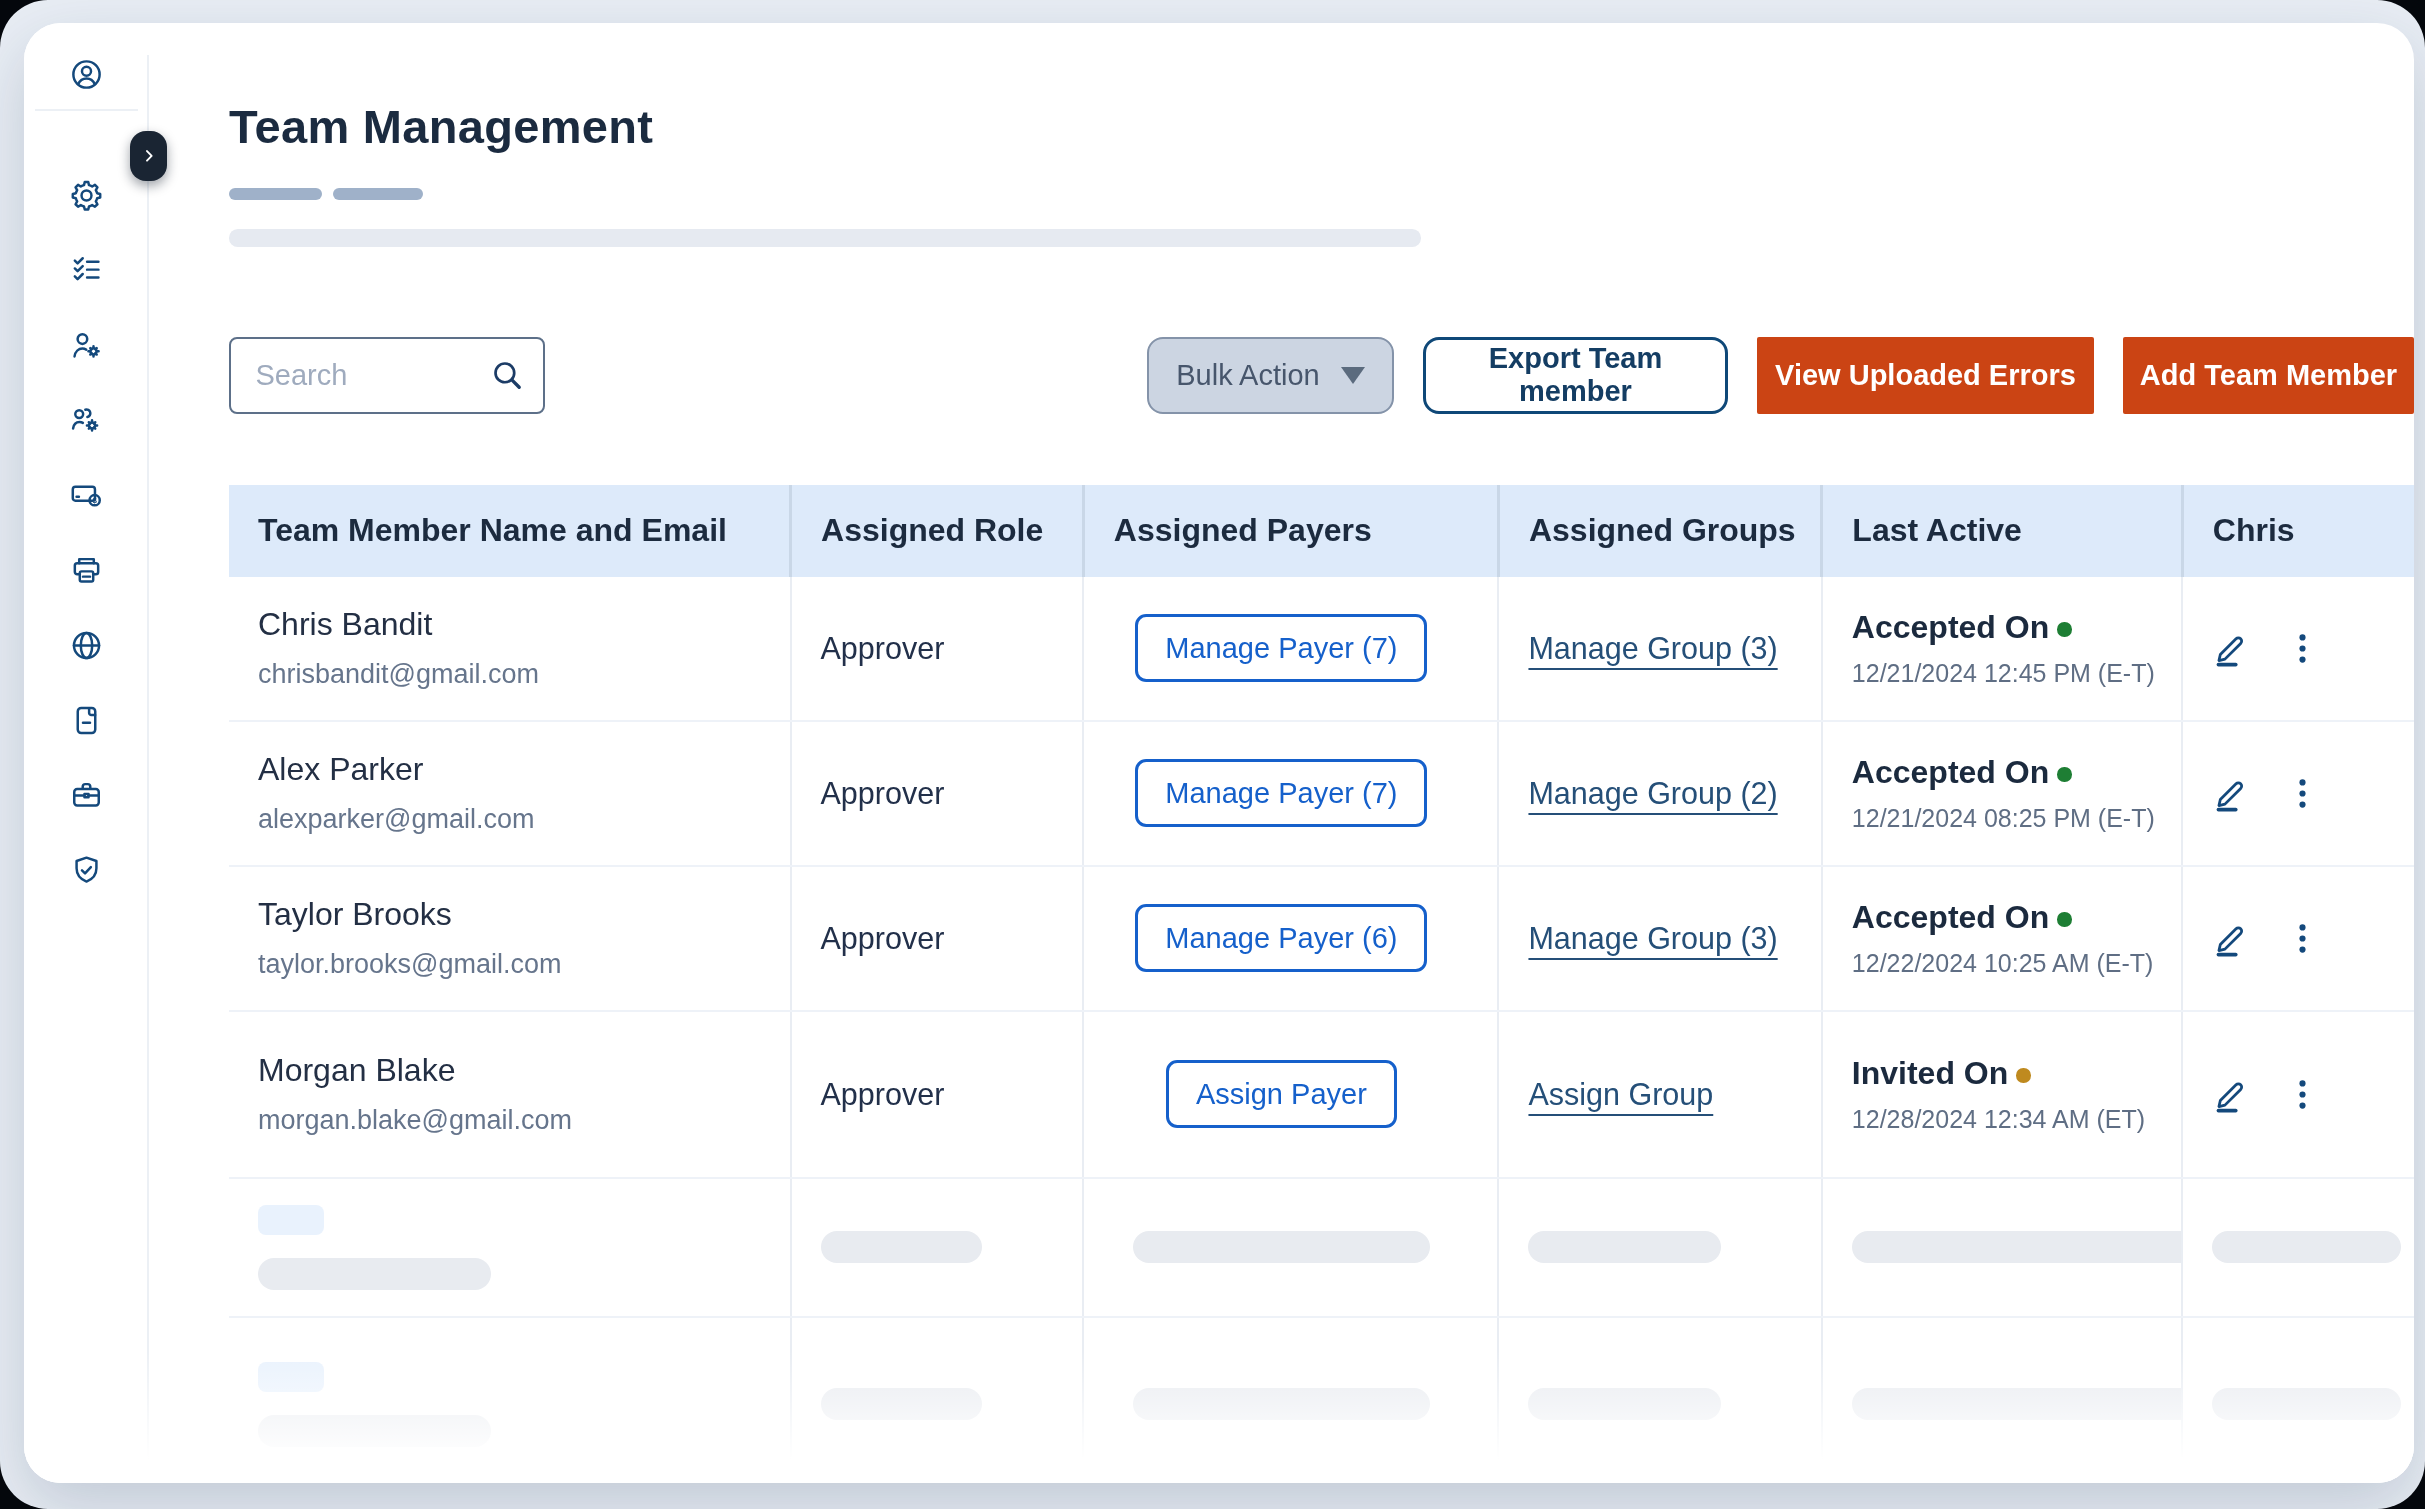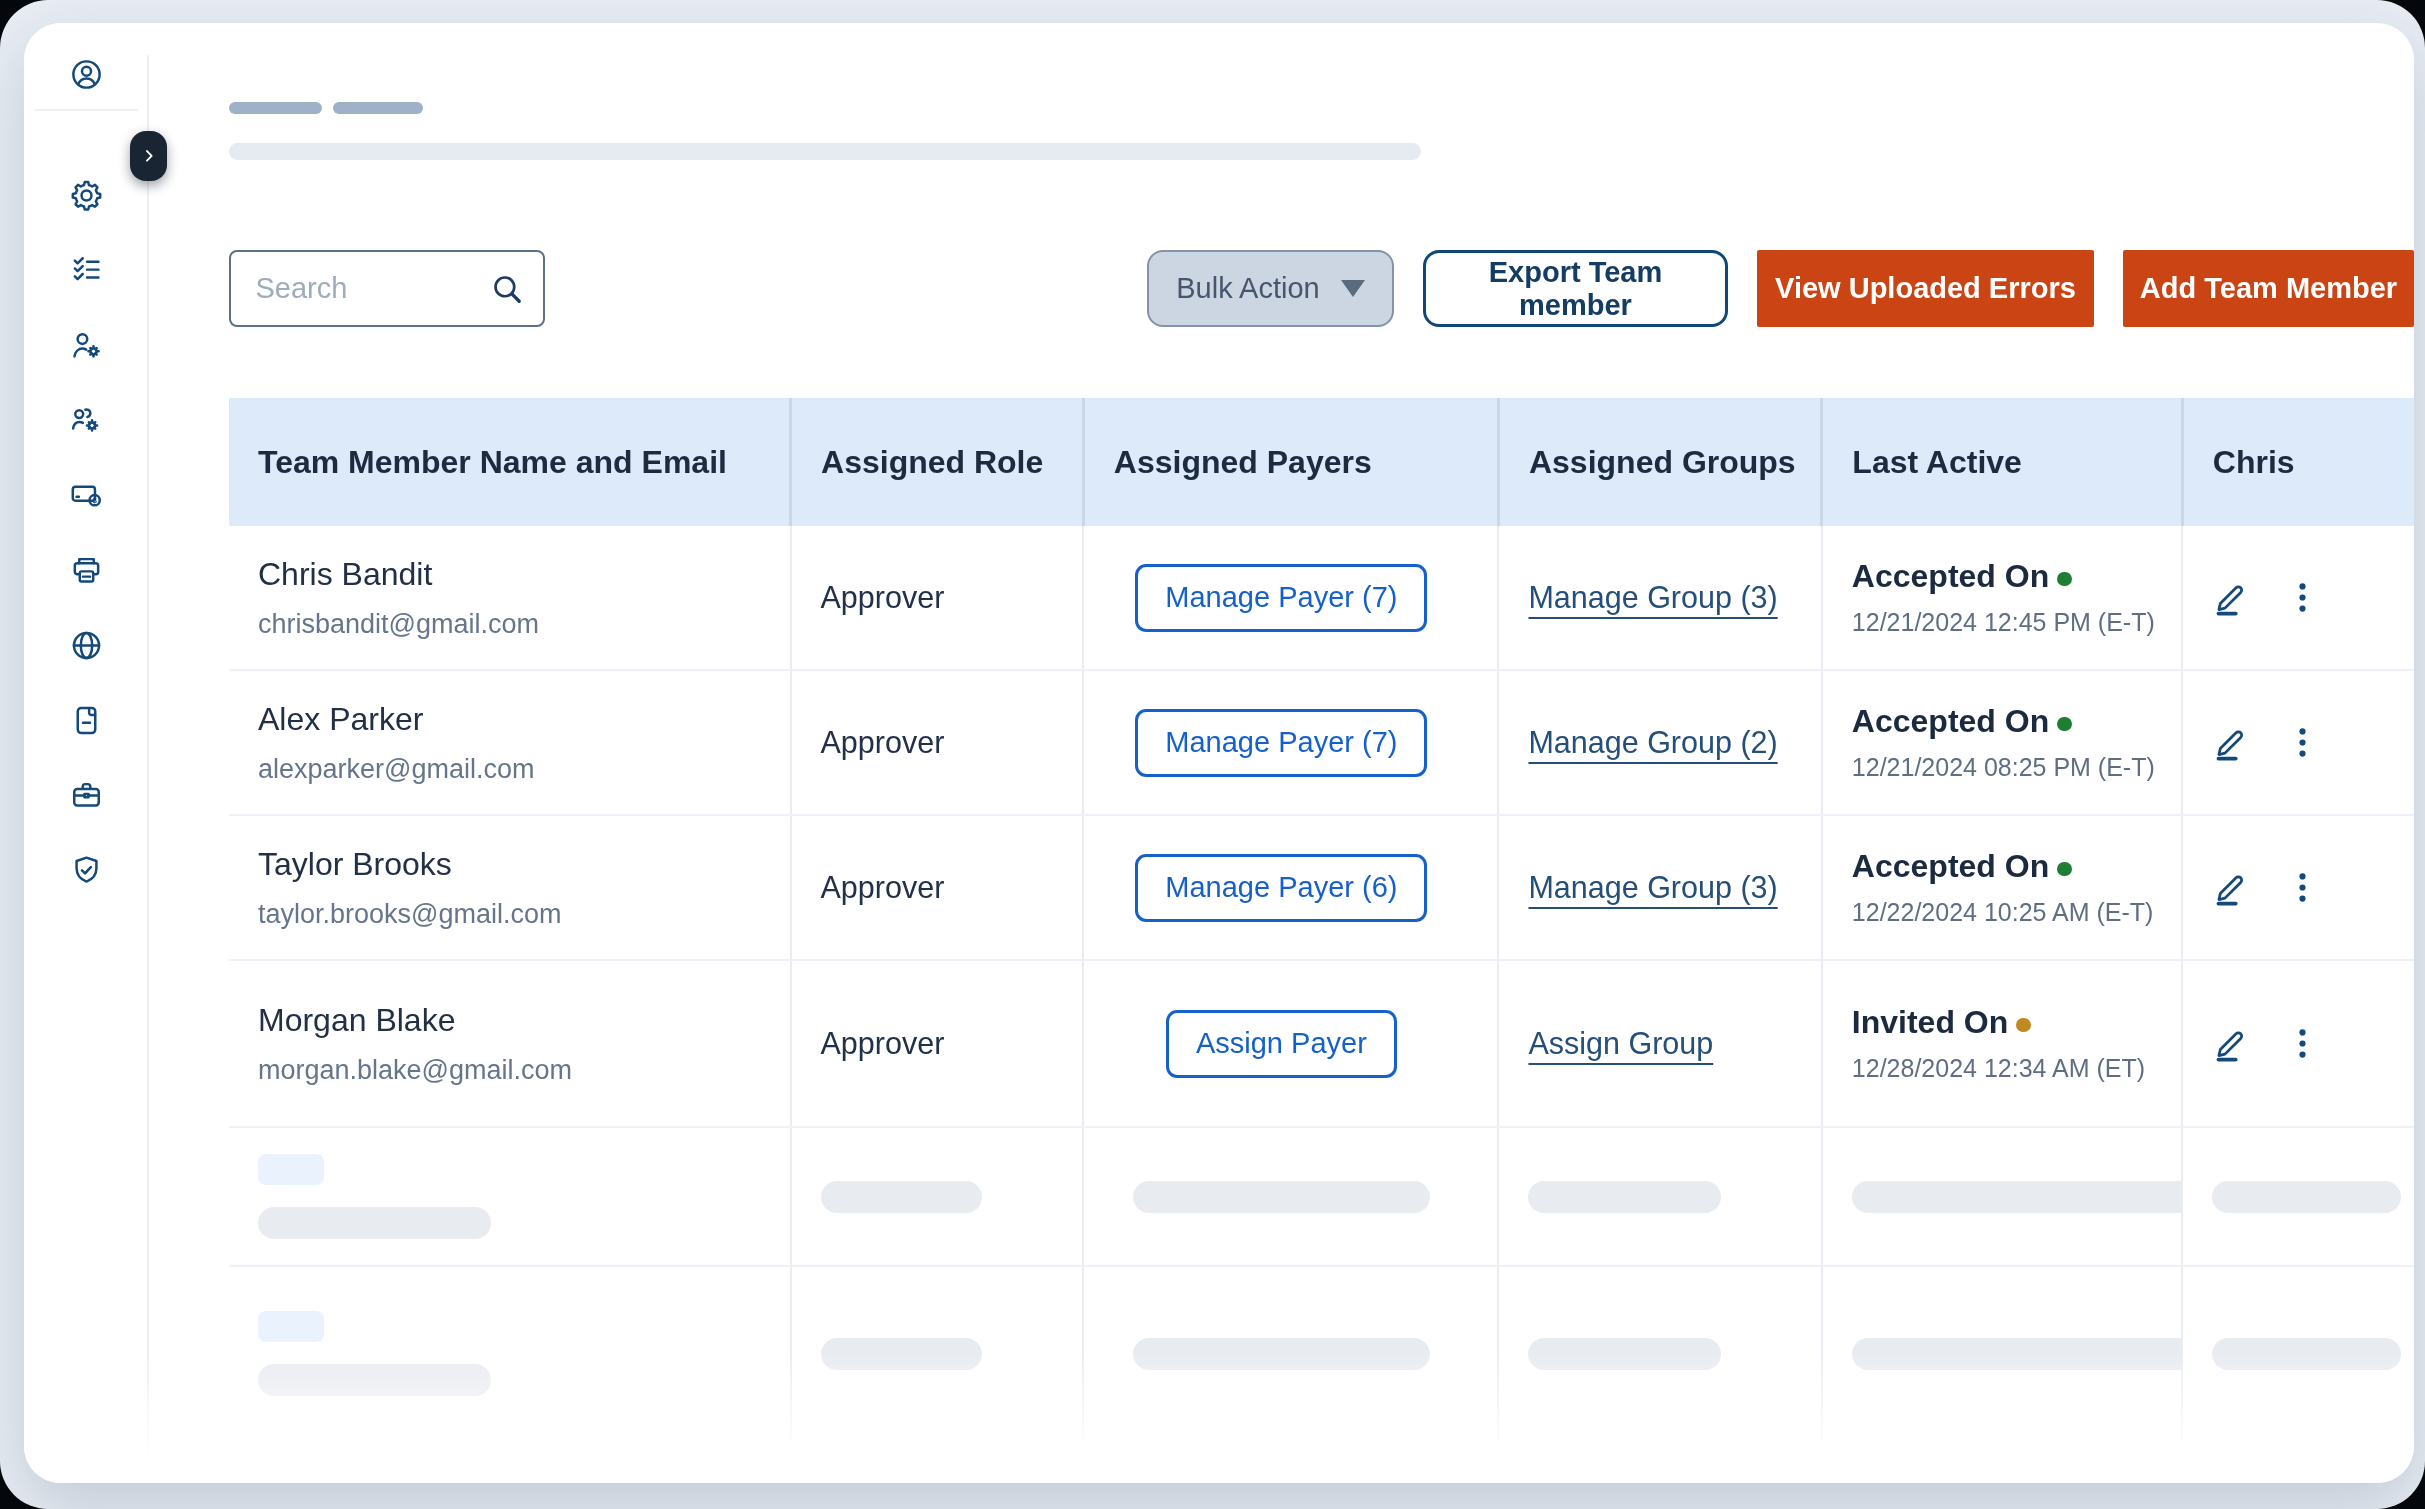--- a/index.html
+++ b/index.html
@@ -43,21 +43,21 @@
     font-weight:500;margin-left:auto;}
   .caret-down{width:0;height:0;border-left:12px solid transparent;border-right:12px solid transparent;
     border-top:17px solid #5B6B7E;}
   .btn-export{width:305px;background:#fff;border:3.2px solid #0F4878;color:#143D63;font-weight:600;}
   .btn-orange{background:#CB4414;color:#fff;border:none;font-weight:600;border-radius:2px;}
   .btn-errors{width:337px;}
   .btn-add{width:291px;}
   
   .table-wrap{margin-top:71px;width:2185px;}
   table{width:100%;border-collapse:collapse;table-layout:fixed;}
-  thead th{background:#DDEAFA;height:128px;font-size:32px;font-weight:600;color:#1C2B3F;
+  thead th{background:#DDEAFA;height:92px;font-size:32px;font-weight:600;color:#1C2B3F;
     text-align:left;padding:0 19px 0 29px;border-right:3.2px solid #C9D7E7;vertical-align:middle;}
   thead th:last-child{border-right:none;}
   tbody td{height:143px;border-right:2.4px solid #E9EDF3;border-bottom:2.4px solid #EEF2F8;
     padding:0 19px 0 29px;vertical-align:middle;background:#fff;}
   tbody td:last-child{border-right:none;}
   tbody tr.tall td{height:165px;}
   tbody tr.sk-row-1 td{height:137px;}
   tbody tr.sk-row-2 td{height:173px;border-bottom:none;}
   .member-name{font-size:32px;color:#232F44;font-weight:500;margin-bottom:16px;}
   .member-email{font-size:27px;color:#66758C;}
@@ -187,20 +187,21 @@
     </nav>
 
     <button class="collapse-btn">
       <svg viewBox="0 0 24 24" fill="none" stroke="#fff" stroke-width="2.6" stroke-linecap="round" stroke-linejoin="round">
         <path d="M9.5 5.5L15.8 12l-6.3 6.5"></path>
       </svg>
     </button>
 
     <main class="content">
 
+      <h1 class="page-title">Team Management</h1>
 
       <div class="crumbs">
         <span class="crumb"></span>
         <span class="crumb c2"></span>
       </div>
 
       <div class="loading-bar"></div>
 
       <div class="toolbar">
         <div class="input-box input-search">

